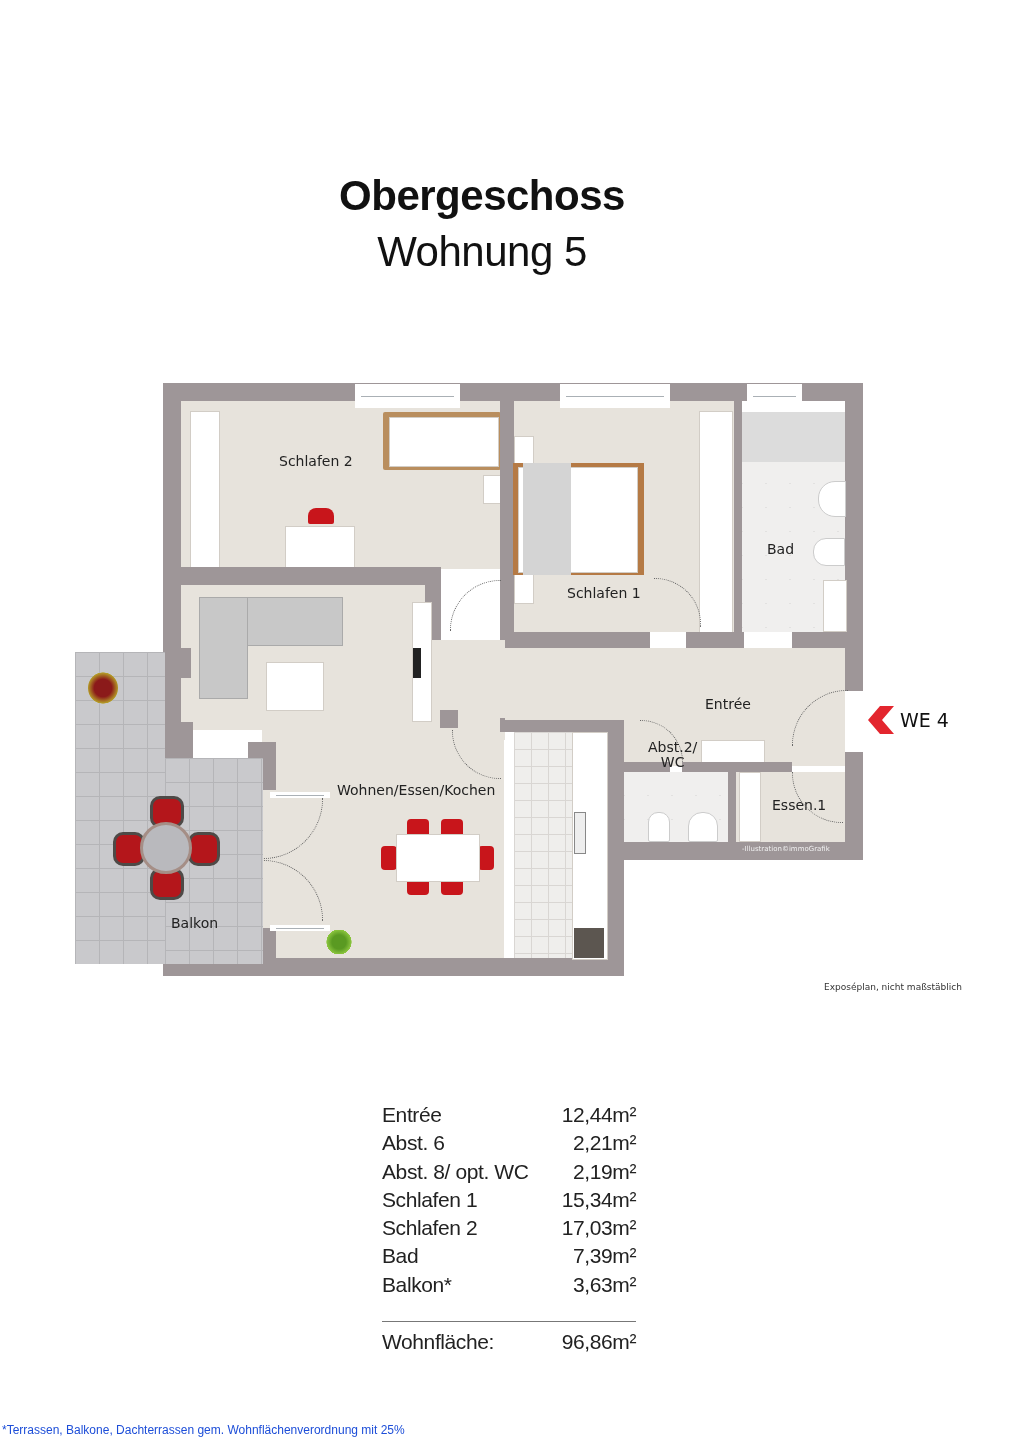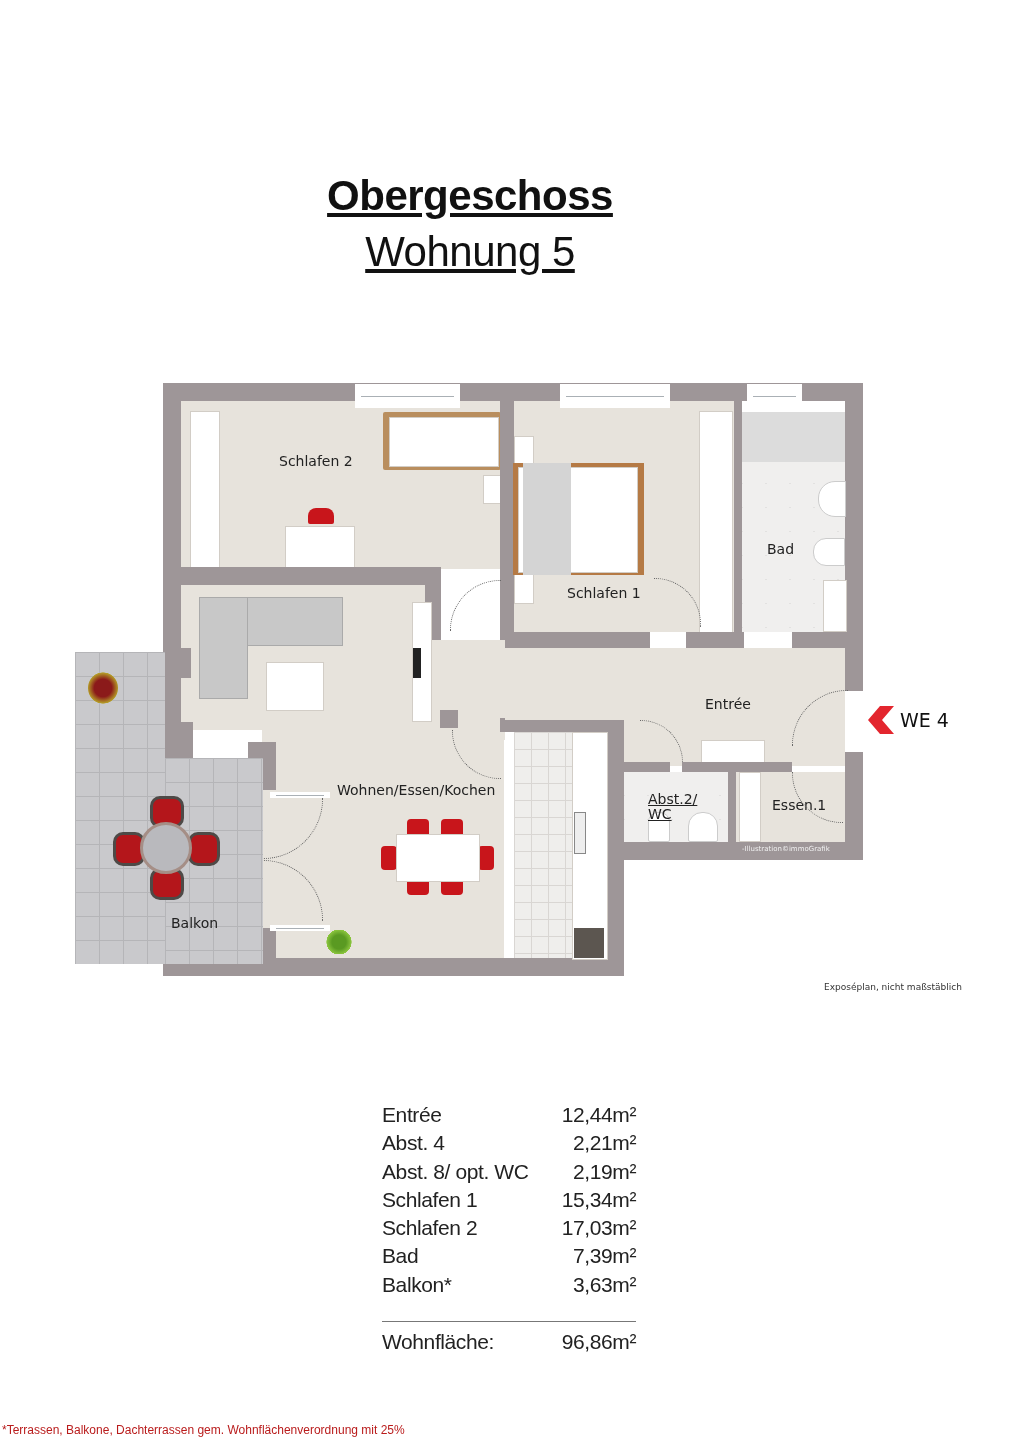--- a/index.html
+++ b/index.html
@@ -1,17 +1,17 @@
 <!DOCTYPE html>
 <html><head>
 <meta charset="utf-8">
 <style>
   html, body { margin:0; padding:0; background:#fff; }
   body { width:1018px; height:1440px; position:relative; overflow:hidden; font-family:"Liberation Sans", sans-serif; color:#111; }
-  .title { position:absolute; left:4px; width:932px; text-align:center;text-decoration:underline; }
+  .title { position:absolute; left:16px; width:932px; text-align:center; }
   .t1 { top:172px; font-size:42px; font-weight:bold; letter-spacing:-0.5px; }
   .t2 { top:228px; font-size:42px; font-weight:normal; letter-spacing:-0.5px; }
 
   .plan { position:absolute; left:0; top:0; width:1018px; height:1000px; }
   .abs { position:absolute; }
   .wall { position:absolute; background:#9e9698; }
   .floor { position:absolute; background:#e7e3dc; }
   .tile { position:absolute; background-color:#f0efee;
           background-image: linear-gradient(45deg, rgba(0,0,0,0.06) 1px, transparent 1px), linear-gradient(-45deg, rgba(0,0,0,0.06) 1px, transparent 1px);
           background-size: 24px 24px; }
@@ -27,21 +27,21 @@
   .room-label { position:absolute; font-family:"DejaVu Sans", sans-serif; font-size:14px; color:#222; white-space:nowrap; }
   .door { position:absolute; border:1.5px dotted #666; }
   .small { position:absolute; font-size:9px; color:#333; white-space:nowrap; font-family:"DejaVu Sans", sans-serif;text-align:center; }
 
   .we { position:absolute; left:866px; top:706px; display:flex; align-items:center; gap:6px; }
   .we-label { font-family:"DejaVu Sans", sans-serif; font-size:19px; color:#111; }
 
   .areas { position:absolute; left:382px; top:1101px; width:254px; font-size:21px; color:#222; letter-spacing:-0.4px; }
   .row { display:flex; justify-content:space-between; height:28.3px; line-height:28px; }
   .sep { border-top:1px solid #777; margin-top:22px; padding-top:6px; }
-  .footnote { position:absolute; left:2px; top:1423px; font-size:12px; color:#b91c1c; }
+  .footnote { position:absolute; left:2px; top:1423px; font-size:12px; color:#1d4ed8; }
 </style>
 </head>
 <body>
 
 <div class="title t1">Obergeschoss</div>
 <div class="title t2">Wohnung 5</div>
 
 <div class="plan">
 
   <div class="wall" style="left:163px;top:383px;width:700px;height:18px;"></div>
@@ -133,21 +133,21 @@
   <div class="white" style="left:701px;top:740px;width:62px;height:22px;"></div>
   <div class="door" style="left:640px;top:720px;width:42px;height:42px;border-width:1.5px 1.5px 0 0;border-radius:0 42px 0 0;"></div>
   <div class="door" style="left:792px;top:690px;width:55px;height:55px;border-width:1.5px 0 0 1.5px;border-radius:55px 0 0 0;"></div>
   <div class="wall" style="left:620px;top:762px;width:50px;height:10px;"></div>
   <div class="wall" style="left:682px;top:762px;width:110px;height:10px;"></div>
   <div class="wall" style="left:728px;top:762px;width:8px;height:80px;"></div>
 
   <div class="tile" style="left:624px;top:772px;width:104px;height:70px;"></div>
   <div class="abs" style="left:648px;top:812px;width:20px;height:28px;background:#fff;border:1px solid #ccc;border-radius:10px 10px 2px 2px;"></div>
   <div class="abs" style="left:688px;top:812px;width:28px;height:28px;background:#fff;border:1px solid #ccc;border-radius:14px 14px 2px 2px;"></div>
-  <div class="room-label" style="left:648px;top:792px;line-height:15px;text-decoration:underline;">
+  <div class="room-label" style="left:648px;top:740px;text-align:center;line-height:15px;">
     <span style="white-space:pre;">Abst.2/
 WC</span>
   </div>
 
   <div class="floor" style="left:736px;top:772px;width:109px;height:70px;"></div>
   <div class="white" style="left:739px;top:772px;width:20px;height:68px;"></div>
   <div class="room-label" style="left:772px;top:797px;">Essen.1</div>
   <div class="door" style="left:792px;top:772px;width:50px;height:50px;border-width:0 0 1.5px 1.5px;border-radius:0 0 0 50px;"></div>
   <div class="small" style="left:742px;top:845px;color:#f0f0f0;font-size:7px;">-Illustration©immoGrafik</div>
 
@@ -170,21 +170,21 @@
 
   <div class="small" style="left:824px;top:982px;">Exposéplan, nicht maßstäblich</div>
 </div>
 
 <div class="areas">
   <div class="row">
       <span>Entrée</span>
       <span>12,44m²</span>
     </div>
   <div class="row">
-      <span>Abst. 4</span>
+      <span>Abst. 6</span>
       <span>2,21m²</span>
     </div>
   <div class="row">
       <span>Abst. 8/ opt. WC</span>
       <span>2,19m²</span>
     </div>
   <div class="row">
       <span>Schlafen 1</span>
       <span>15,34m²</span>
     </div>

